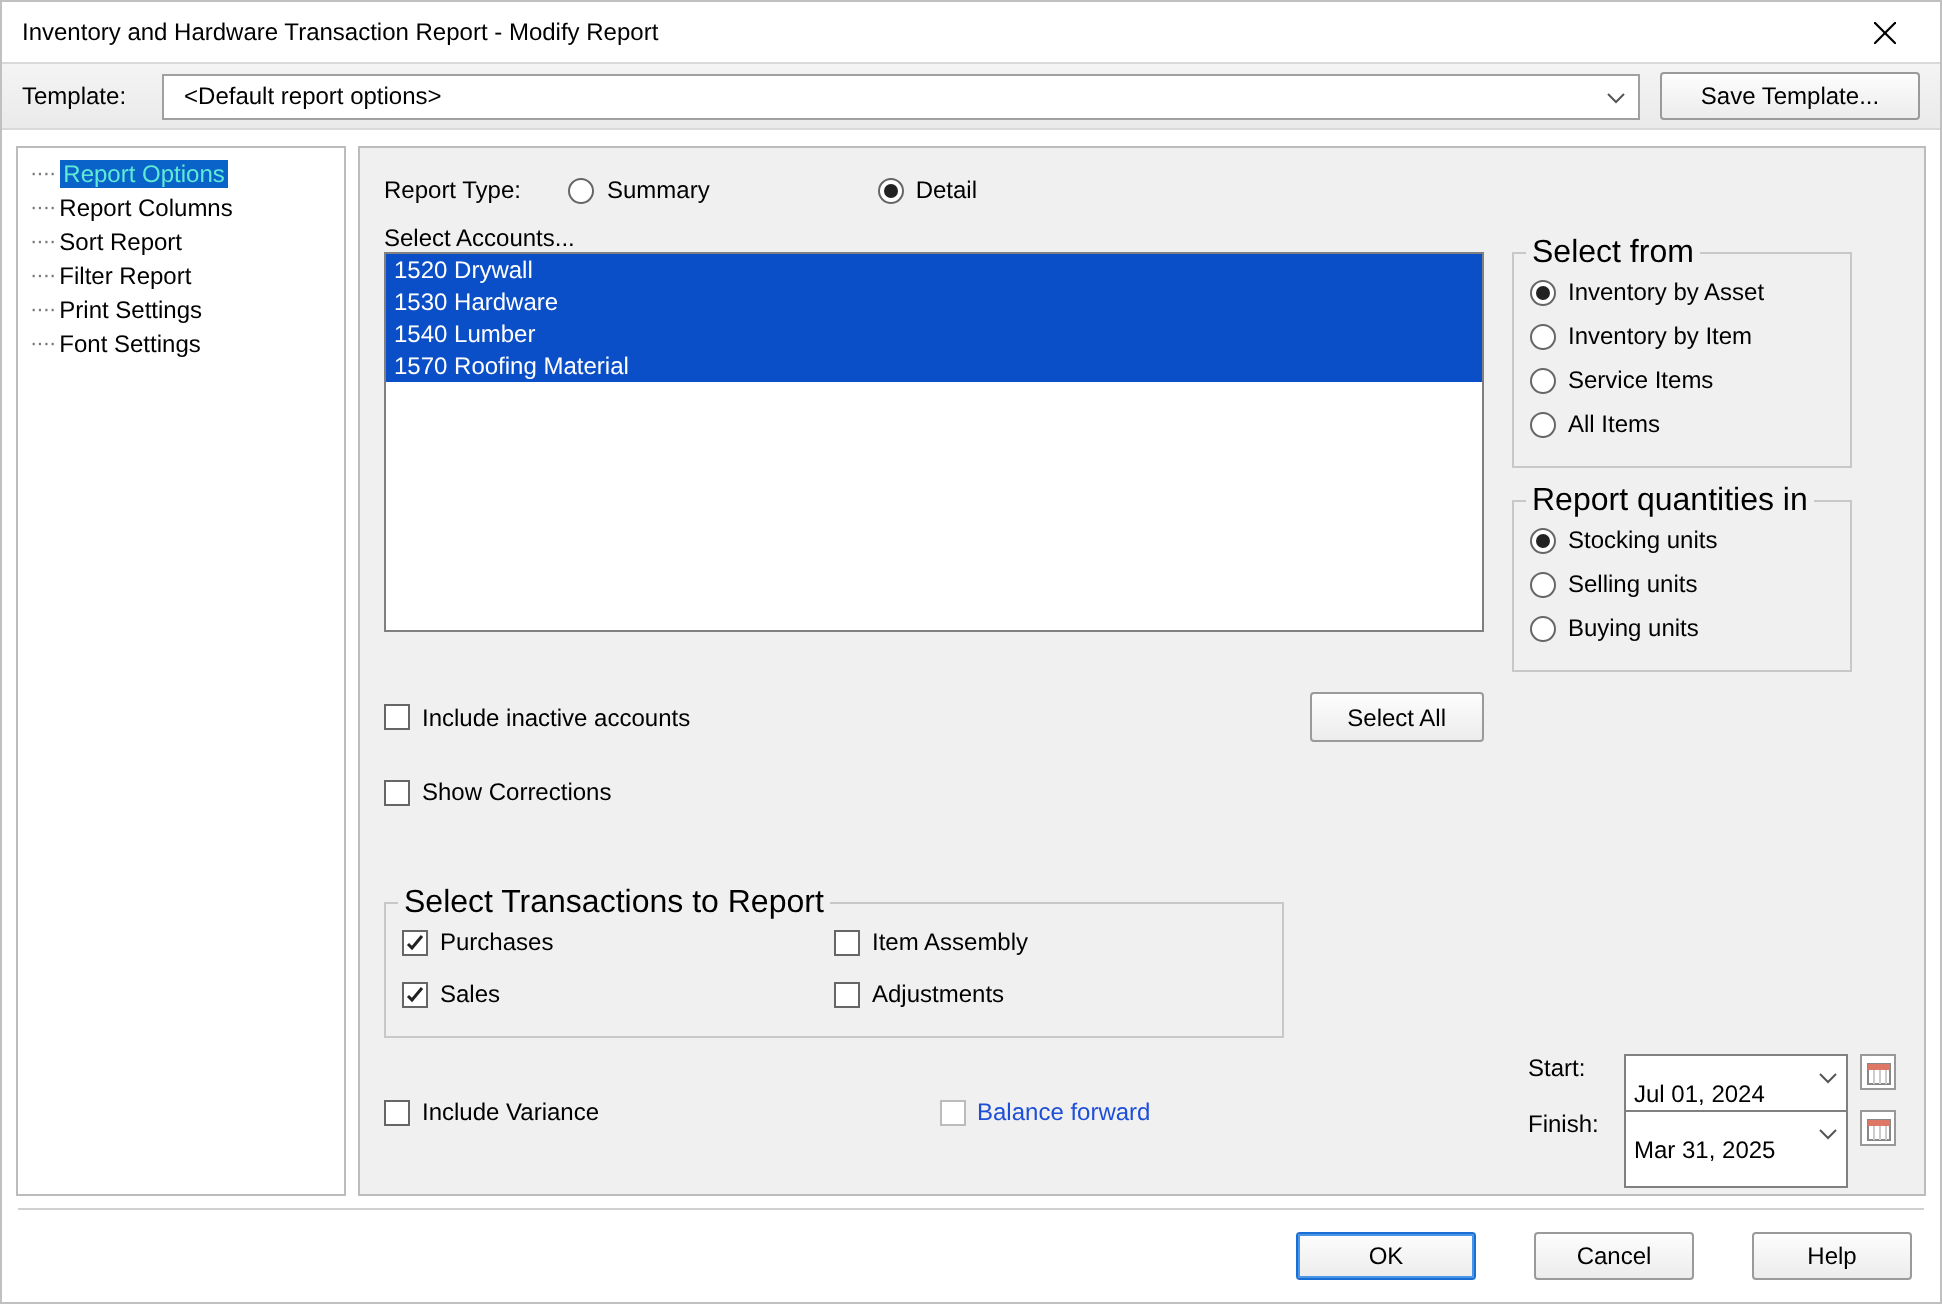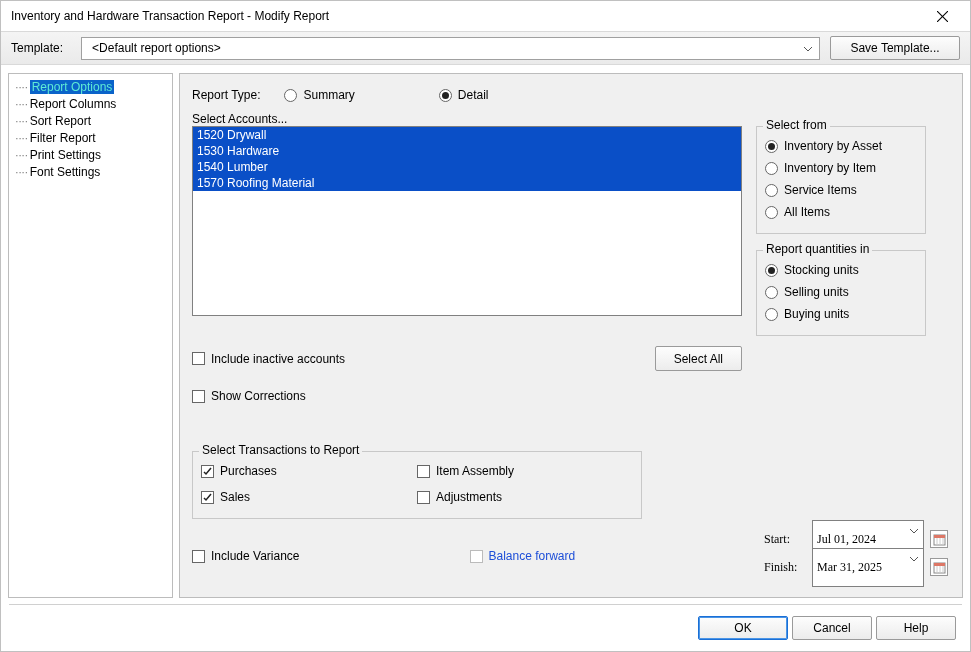--- a/index.html
+++ b/index.html
@@ -22,41 +22,41 @@
   .tree-sel { background: #0a63c9; color: #5eead4; padding: 0 2px; }
   .main-panel { flex: 1; border: 1px solid #bcbcbc; background: #f0f0f0; position: relative; padding: 10px 12px 12px 12px; }
   .row { display: flex; align-items: center; }
   .rt-row { margin-bottom: 0; gap: 14px; }
   .sel-accounts-label { margin-top: 6px; margin-bottom: 0px; }
   .accounts-area { display: flex; gap: 14px; align-items: flex-start; }
   .accounts-list { width: 550px; height: 190px; background: #fff; border: 1px solid #808080; overflow: auto; }
   .accounts-list .item { background: #0a4fc7; color: #ffffff; padding: 0 4px; height: 16px; line-height: 16px; white-space: nowrap; font-size: 12px; }
   .side-col { width: 170px; display: flex; flex-direction: column; gap: 16px; }
   .group { border: 1px solid #c8c8c8; padding: 8px 8px 10px 8px; position: relative; background: #f0f0f0; }
-  .group-legend { position: absolute; top: -9px; left: 6px; background: #f0f0f0; padding: 0 3px; font-size: 12px; }
+  .group-legend { position: absolute; top: -9px; left: 6px; background: #f0f0f0; padding: 0 3px; font-size: 16px; }
   .radio, .check { display: flex; align-items: center; gap: 6px; height: 22px; }
   .radio .circ { width: 13px; height: 13px; border: 1px solid #666; border-radius: 50%; background: #fff; position: relative; flex-shrink: 0; }
   .radio .circ.sel::after { content: ""; position: absolute; width: 7px; height: 7px; background: #222; border-radius: 50%; top: 2px; left: 2px; }
   .check .box { width: 13px; height: 13px; border: 1px solid #666; background: #fff; position: relative; flex-shrink: 0; }
   .check .box.sel::after { content: ""; position: absolute; left: 1px; top: -2px; font-size: 11px; }
   .check .box.sel svg { position:absolute; top:0; left:0; }
   .below-accounts { margin-top: 10px; display: flex; flex-direction: column; gap: 14px; }
   .trans-group { margin-top: 30px; width: 450px; }
   .trans-grid { display: grid; grid-template-columns: 1fr 1fr; row-gap: 4px; }
   .include-variance-row { margin-top: 12px; display: flex; align-items:center; gap: 50px;}
   .disabled { color: #1d4ed8; }
-  .date-row { position: absolute; right: 14px; display: flex; align-items: center; height: 24px; gap: 6px; font-family: Liberation Serif, serif; }
+  .date-row { position: absolute; right: 14px; display: flex; height: 24px; gap: 6px; }
   .date-row.start { bottom: 46px; }
   .date-row.finish { bottom: 18px; }
   .date-label { width: 42px; }
   .date-input { width: 112px; height: 39px; background: #fff; border: 1px solid #808080; display: flex; align-items: center; padding: 0 4px; position: relative; }
   .date-input .dd { position: absolute; right: 2px; top: 3px; width: 15px; height: 15px; display: flex; align-items:center; justify-content:center; }
   .calicon { width: 18px; height: 18px; border: 1px solid #999; display:flex; align-items:center; justify-content:center; background: #fff; }
   .divider { height: 1px; background: #d0d0d0; margin: 4px 8px 6px 8px; }
-  .footer { height: 40px; display: flex; align-items: center; justify-content: flex-end; padding: 0 14px 6px 0; gap: 4px; }
+  .footer { height: 40px; display: flex; align-items: center; justify-content: flex-end; padding: 0 14px 6px 0; gap: 29px; }
   .btn-ok { border: 1px solid #1a6fd6; box-shadow: inset 0 0 0 1px #4a95e6; min-width: 90px; }
 </style>
 </head>
 <body>
 
 <div class="window">
 
   <div class="titlebar">
     <span class="title">Inventory and Hardware Transaction Report - Modify Report</span>
     <div class="close">

